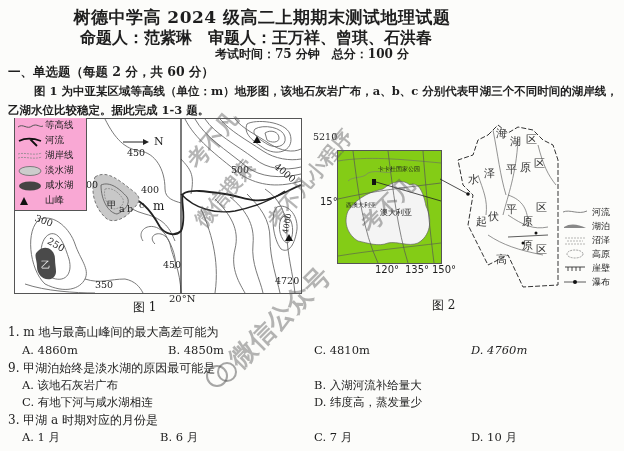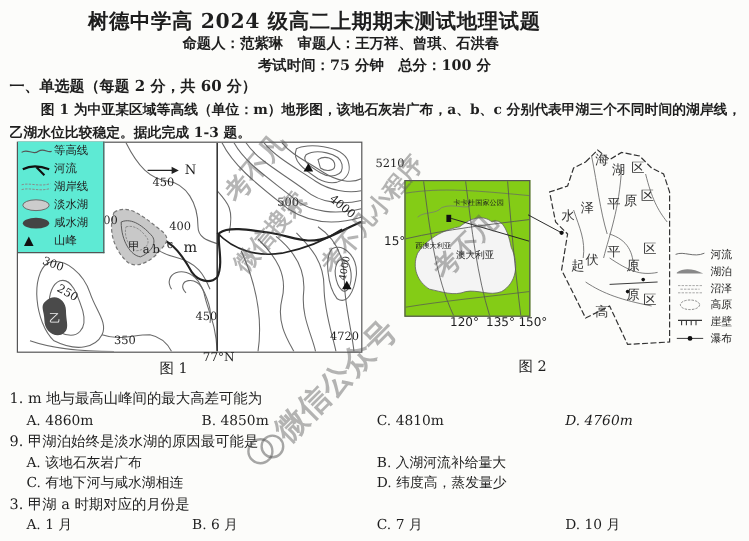--- a/index.html
+++ b/index.html
@@ -1,28 +1,28 @@
 <!DOCTYPE html>
 <html><head>
 <meta charset="utf-8">
 <style>
   html, body { margin:0; padding:0; }
   body { width:624px; height:451px; background:#fcfcfa; position:relative; overflow:hidden;
          font-family:"DejaVu Serif","Liberation Serif",serif; color:#1e1e1e; }
   .abs { position:absolute; }
   .title { left:0; width:524px; top:6px; text-align:center; font-size:17px; font-weight:bold; letter-spacing:0.5px; }
-  .sub1 { left:0; width:512px; top:28px; text-align:center; font-size:12px; font-weight:bold;padding-left:28px; }
+  .sub1 { left:0; width:512px; top:28px; text-align:center; font-size:16px; font-weight:bold; }
   .sub2 { left:0; width:624px; top:46px; text-align:center; font-size:12px; font-weight:bold; }
   .sec { left:8px; top:64px; font-size:12.5px; font-weight:bold; }
   .intro { left:8px; top:82px; width:610px; font-size:11.5px; font-weight:bold; line-height:19px; text-indent:26px; }
   .fig { border:1.2px solid #555; background:#fff; }
   .cap { font-size:12px; }
   .q { font-size:12px; font-family:"DejaVu Serif","Liberation Serif",serif; white-space:nowrap; }
   .opt { font-size:11.5px; white-space:nowrap; }
-  .legend1 { left:15px; top:118px; width:71px; height:92px; border-right:1px solid #555; border-bottom:1px solid #555; background:#5eead4; font-size:9.5px; }
+  .legend1 { left:15px; top:118px; width:71px; height:92px; border-right:1px solid #555; border-bottom:1px solid #555; background:#f9a8d4; font-size:9.5px; }
   .legend1 .row { display:flex; align-items:center; height:15px; }
   .legend1 svg { width:30px; height:12px; flex:0 0 30px; }
   .lbl { font-size:9.5px; font-family:"DejaVu Serif",serif; }
   .legend2 { left:562px; top:205px; font-size:9px; }
   .legend2 .row { display:flex; align-items:center; height:14px; }
   .legend2 svg { width:26px; height:10px; margin-right:4px; }
   .wm { color:rgba(90,90,90,0.45); font-family:"DejaVu Sans",sans-serif; font-weight:bold; pointer-events:none; white-space:nowrap; }
 </style>
 </head>
 <body>
@@ -134,21 +134,21 @@
     <span>咸水湖</span>
     </div>
   <div class="row">
     <svg>
         <polygon points="9,2 13,10 5,10" fill="#111"></polygon>
       </svg>
     <span>山峰</span>
     </div>
 </div>
 
-<span class="abs lbl" style="left:169px; top:293px; font-size:10px;">77°N</span>
+<span class="abs lbl" style="left:169px; top:293px; font-size:10px;">20°N</span>
 <span class="abs cap" style="left:133px; top:299px;">图 1</span>
 
 <div class="abs fig" style="left:337px; top:150px; width:103px; height:112px; background:#84cc16;">
   <svg width="103" height="112" viewBox="0 0 103 112" style="position:absolute;left:0;top:0;">
     <path d="M10,60 C20,45 35,40 45,38 C55,30 65,28 72,34 C80,30 85,40 88,55 C95,70 92,85 80,92 C70,96 60,90 50,92 C40,96 30,92 20,90 C10,84 5,72 10,60 Z" fill="#f4f4f4" stroke="#666" stroke-width="0.7"></path>
     <path d="M0,10 C30,5 60,8 103,12" fill="none" stroke="#666" stroke-width="0.6"></path>
     <path d="M10,30 C15,25 25,28 30,22 C40,18 50,24 55,20" fill="none" stroke="#777" stroke-width="0.6"></path>
     <path d="M0,48 C35,40 70,36 103,32" fill="none" stroke="#555" stroke-width="0.7"></path>
     <path d="M15,0 C20,40 25,80 40,112" fill="none" stroke="#555" stroke-width="0.7"></path>
     <path d="M50,0 C55,40 60,80 70,112" fill="none" stroke="#555" stroke-width="0.7"></path>

